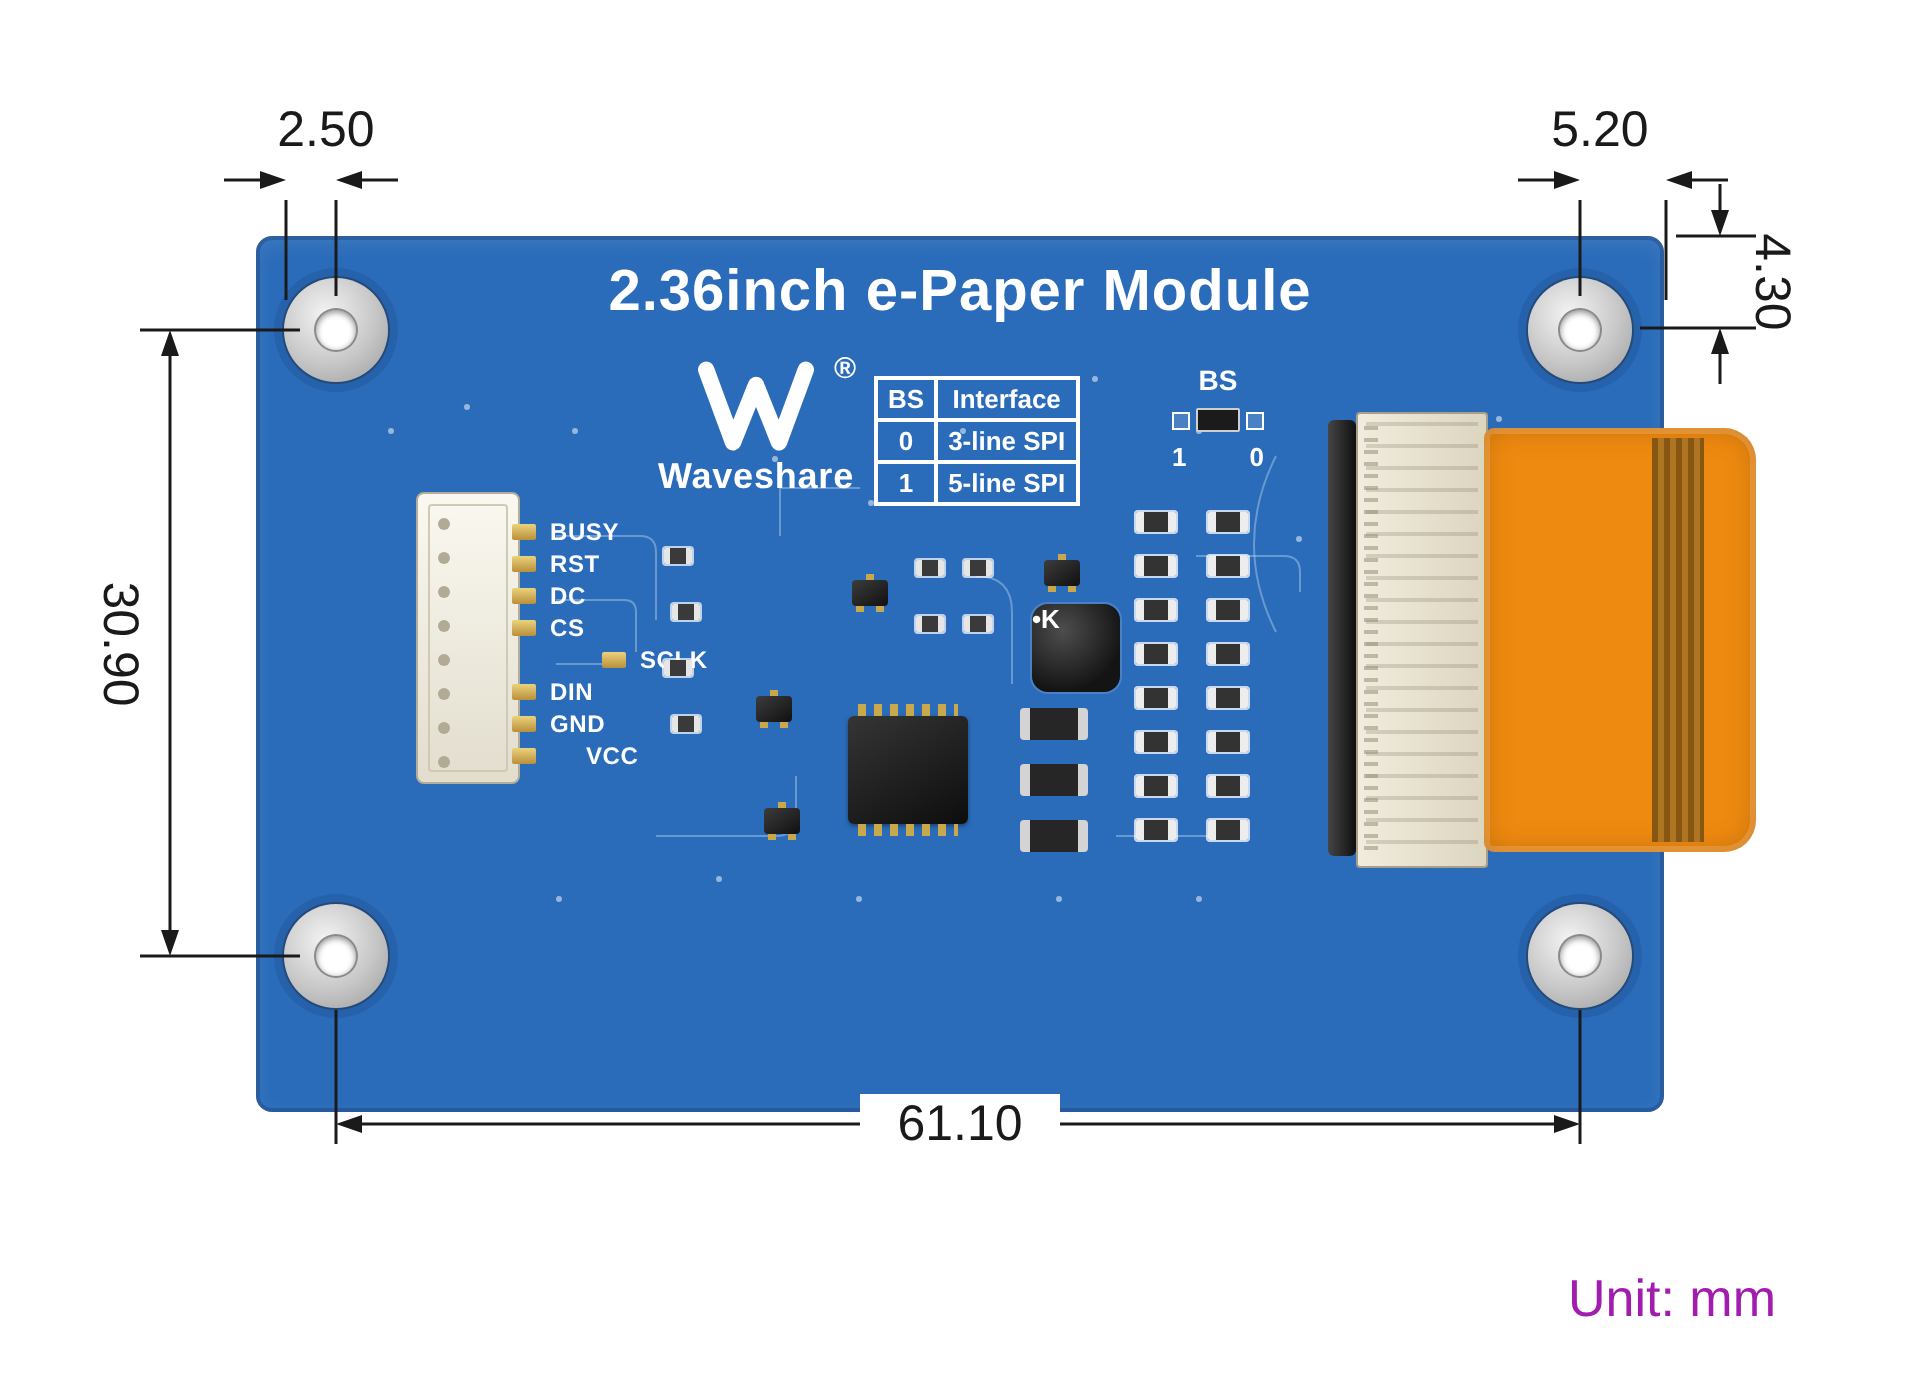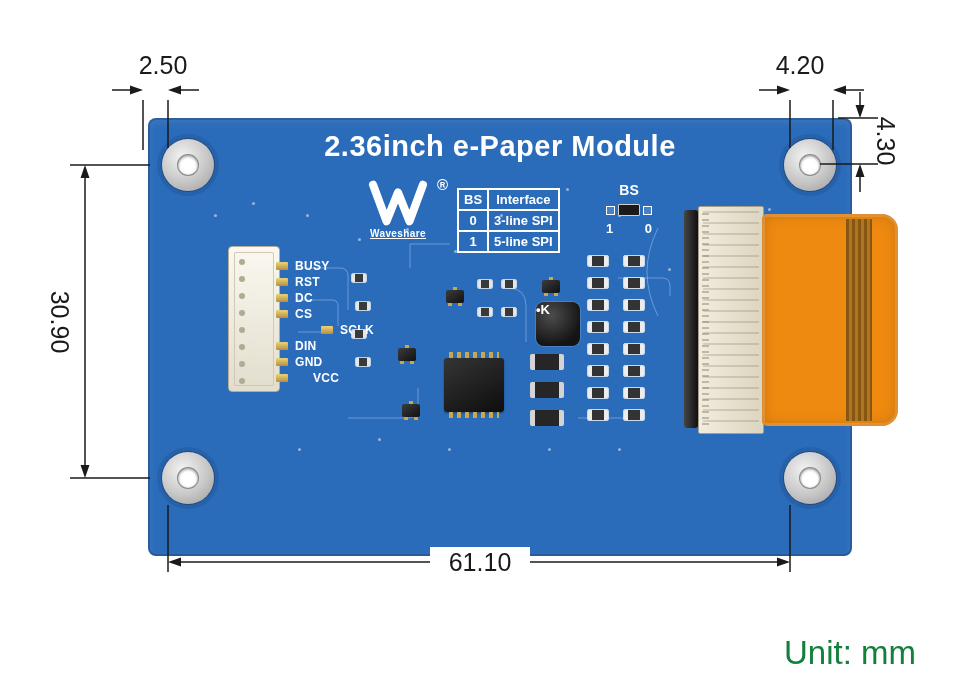--- a/index.html
+++ b/index.html
@@ -6,41 +6,41 @@
   body { margin:0; background:#fff; font-family:"Liberation Sans", sans-serif; }
   .canvas { position:relative; width:960px; height:691px; background:#fff; overflow:hidden; }
 
   
   .dims { position:absolute; left:0; top:0; z-index:2; }
   .dims line { stroke:var(--dim-line,#1a1a1a); stroke-width:1.5; }
   .dims polygon { fill:var(--dim-line,#1a1a1a); }
   .dim-text { position:absolute; z-index:3; color:var(--dim-line,#1a1a1a); font-size:25px; text-align:center; line-height:30px; height:30px; }
   .dim-vertical { transform:rotate(90deg); }
   .dim-bottom-text { background:#fff; padding:0 8px; }
-  .unit-label { position:absolute; z-index:3; left:784px; top:634px; font-size:33px; color:#15803d; }
+  .unit-label { position:absolute; z-index:3; left:784px; top:634px; font-size:26px; color:#a21caf; }
 
   
   .pcb { position:absolute; z-index:1; left:128px; top:118px; width:704px; height:438px;
          background:var(--pcb-blue,#2b6cba); border-radius:8px;
-         box-shadow: inset 0 0 0 2px rgba(0,0,30,.18), inset 0 3px 10px rgba(255,255,255,.10); margin-left: 20px; }
+         box-shadow: inset 0 0 0 2px rgba(0,0,30,.18), inset 0 3px 10px rgba(255,255,255,.10); }
 
   .hole { position:absolute; width:52px; height:52px; border-radius:50%;
           background:radial-gradient(circle at 40% 35%, #f4f4f4, #c6c6c6 55%, #9a9a9a);
           box-shadow:0 0 0 1px rgba(40,40,40,.4), 0 0 0 5px rgba(0,0,40,.10); }
   .hole::after { content:""; position:absolute; left:50%; top:50%; width:20px; height:20px; margin:-10px 0 0 -10px;
           border-radius:50%; background:#fff; box-shadow:inset 0 1px 3px rgba(0,0,0,.45), 0 0 0 1px #8a8a8a; }
 
   .pcb-title { position:absolute; left:0; right:0; top:12px; text-align:center; color:#fff;
                font-size:29px; font-weight:bold; letter-spacing:.5px; }
 
   
   .logo { position:absolute; left:200px; top:62px; width:100px; text-align:center; color:#fff; }
   .logo-mark { display:block; margin:0 auto; }
   .logo-reg { position:absolute; right:0; top:-4px; font-size:15px; font-weight:bold; }
-  .logo-name { font-size:10px; font-weight:bold; letter-spacing:.4px; margin-top:2px;text-decoration:underline; }
+  .logo-name { font-size:18px; font-weight:bold; letter-spacing:.4px; margin-top:2px; }
 
   
   .bs-table { position:absolute; left:309px; top:70px; border-collapse:collapse; color:#fff; }
   .bs-table th, .bs-table td { border:2px solid #fff; padding:1px 5px; font-size:13px; font-weight:bold;
                                text-align:center; line-height:17px; white-space:nowrap; }
 
   
   .bs-jumper { position:absolute; left:448px; top:64px; width:66px; color:#fff; text-align:center; }
   .bs-jumper-label { font-size:14px; font-weight:bold; }
   .bs-jumper-graphic { display:flex; align-items:center; justify-content:center; gap:3px; margin-top:3px; height:18px; }
@@ -290,19 +290,19 @@
     <g>
       <line x1="168" y1="505" x2="168" y2="572"></line>
       <line x1="790" y1="505" x2="790" y2="572"></line>
       <line x1="181" y1="562" x2="777" y2="562"></line>
       <polygon points="168,562 181,557.5 181,566.5"></polygon>
       <polygon points="790,562 777,557.5 777,566.5"></polygon>
     </g>
   </svg>
 
   <div class="dim-text" style="left:130px; top:50px; width:66px;">2.50</div>
-  <div class="dim-text" style="left:767px; top:50px; width:66px;">4.20</div>
+  <div class="dim-text" style="left:767px; top:50px; width:66px;">5.20</div>
   <div class="dim-text dim-vertical" style="left:853px; top:126px; width:66px;">4.30</div>
   <div class="dim-text dim-vertical" style="left:20px; top:307px; width:80px;">30.90</div>
   <div class="dim-text dim-bottom-text" style="left:430px; top:547px; width:100px;">61.10</div>
 
   <div class="unit-label">Unit:  mm</div>
 </div>
 
 </body></html>

